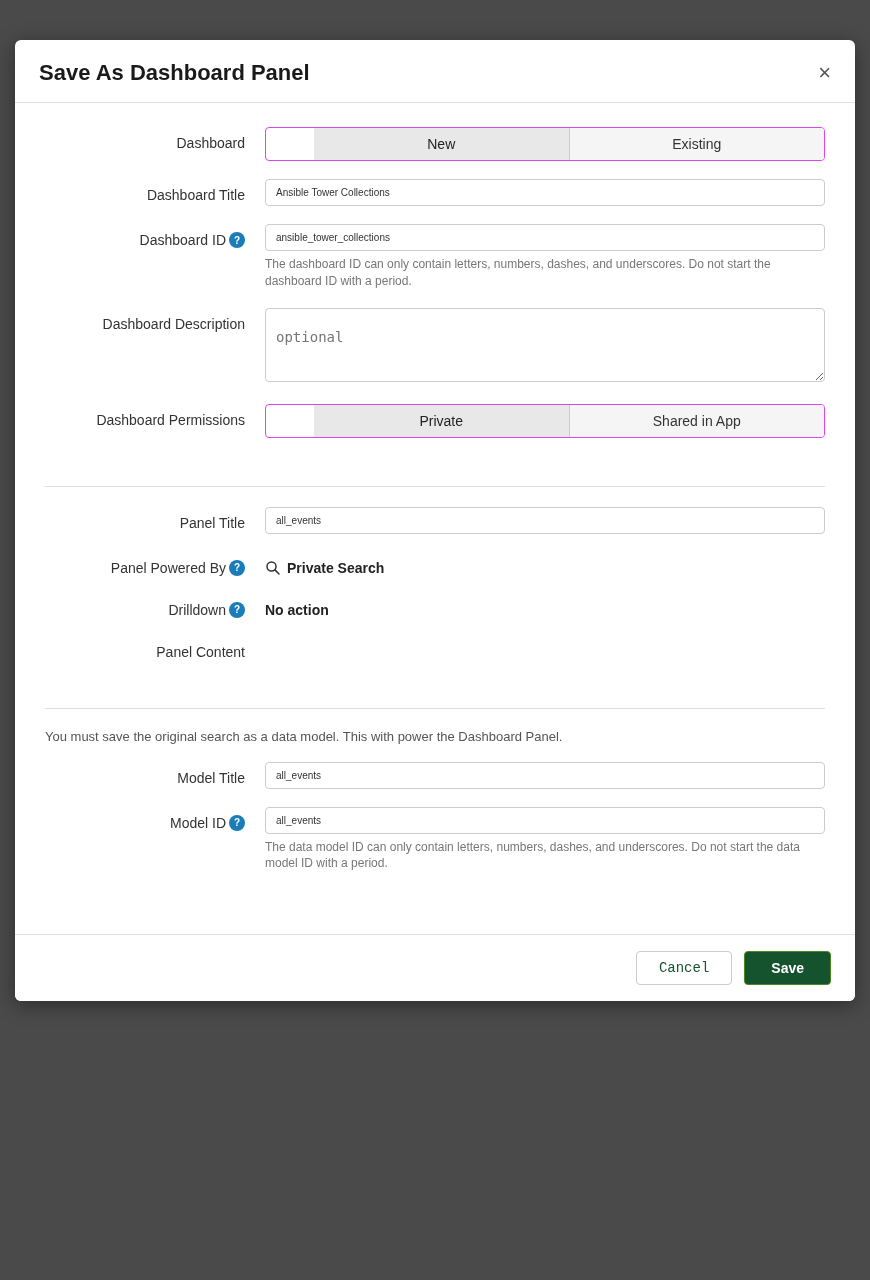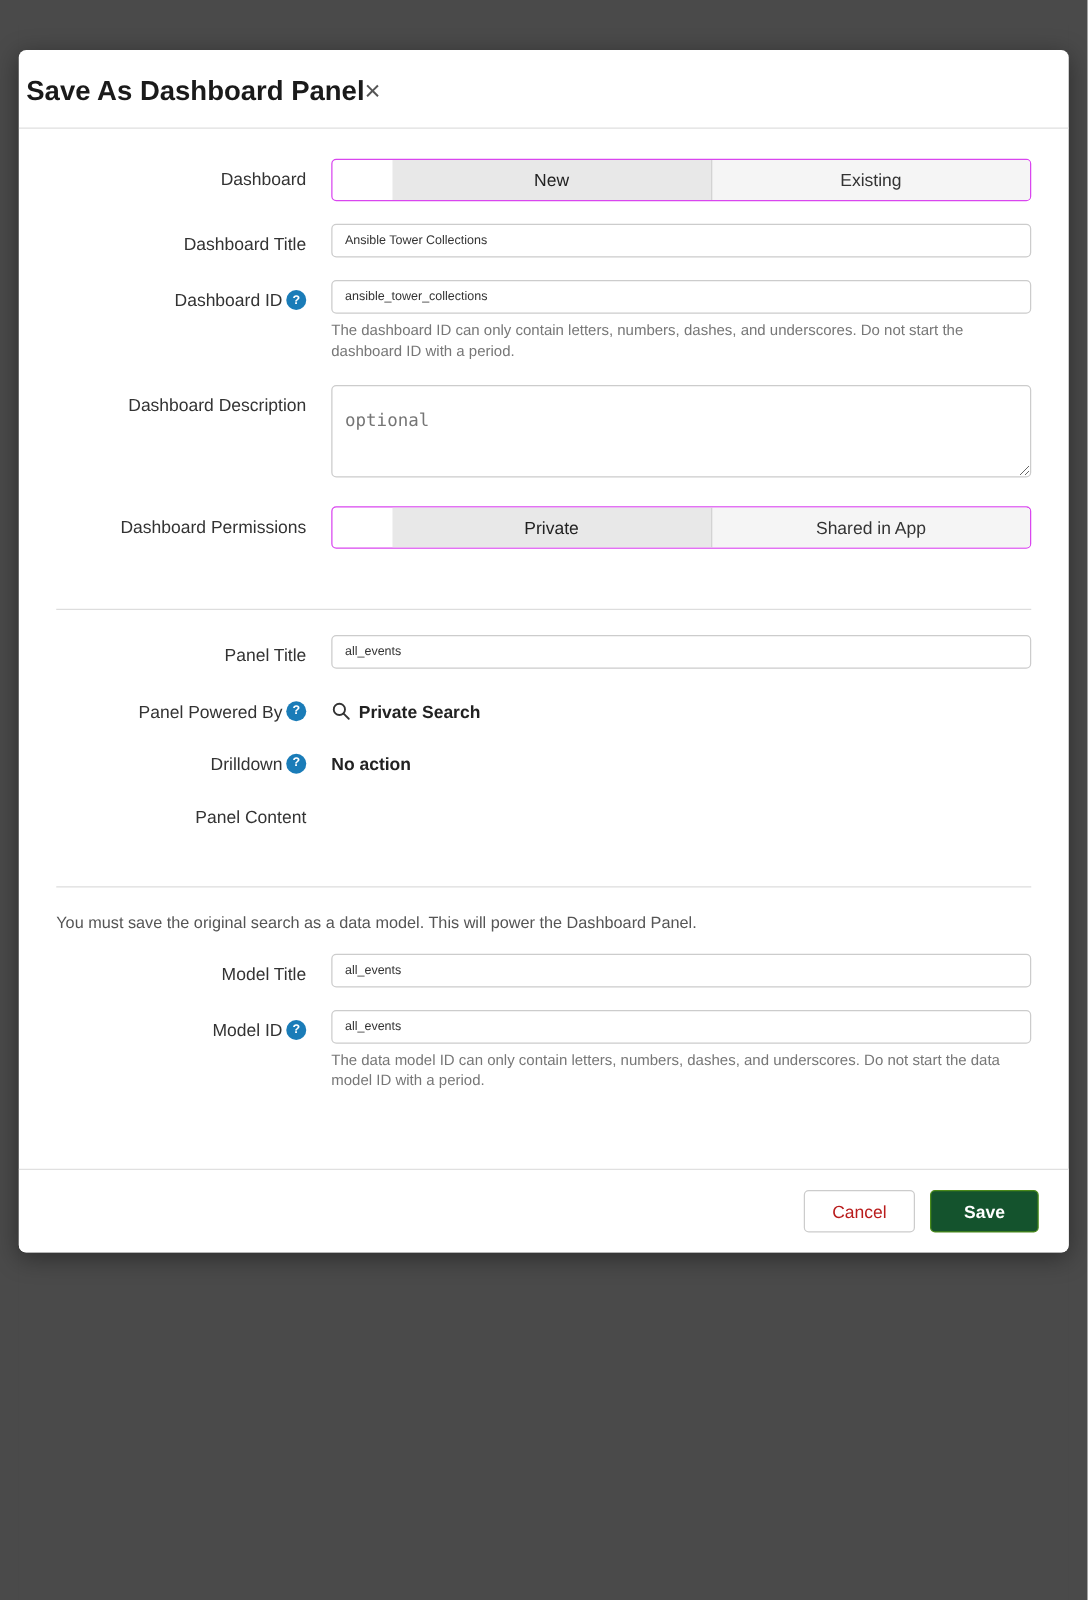--- a/index.html
+++ b/index.html
@@ -24,24 +24,25 @@
     }
     .modal {
       background: #fff;
       border-radius: 6px;
       width: 840px;
       box-shadow: 0 4px 20px rgba(0,0,0,0.4);
       overflow: hidden;
     }
     .modal-header {
       display: flex;
-      justify-content: flex-start;
-      align-items: center;
-      padding: 20px 24px 16px 6px;
+      justify-content: space-between;
+      align-items: center;
+      padding: 20px 24px 16px 24px;
       border-bottom: 1px solid #e0e0e0;
+      gap: 44px;
     }
     .modal-title {
       font-size: 22px;
       font-weight: 600;
       color: #1a1a1a;
     }
     .modal-close {
       background: none;
       border: none;
       font-size: 22px;
@@ -187,22 +188,23 @@
       border-top: 1px solid #e0e0e0;
       gap: 12px;
       background: #fff;
     }
     .btn-cancel {
       padding: 8px 22px;
       background: #fff;
       border: 1px solid #ccc;
       border-radius: 4px;
       font-size: 14px;
-      color: #b91c1c;
-      cursor: pointer;
+      color: #14532d;
+      cursor: pointer;
+      font-family: Liberation Mono, monospace;
     }
     .btn-save {
       padding: 8px 26px;
       background: #14532d;
       border: 1px solid #4a8a1a;
       border-radius: 4px;
       font-size: 14px;
       color: #fff;
       font-weight: 600;
       cursor: pointer;
@@ -315,21 +317,21 @@
 
         <div class="form-row">
           <div class="form-label">Panel Content</div>
         </div>
 
       </div>
 
       <hr class="divider">
 
       <div class="form-section">
-        <div class="info-text">You must save the original search as a data model. This will power the Dashboard Panel.</div>
+        <div class="info-text">You must save the original search as a data model. This with power the Dashboard Panel.</div>
 
         <div class="form-row">
           <div class="form-label">Model Title</div>
           <div class="form-control-wrap">
             <input class="form-input" type="text" value="all_events" style="">
           </div>
         </div>
 
         <div class="form-row">
           <div class="form-label">

